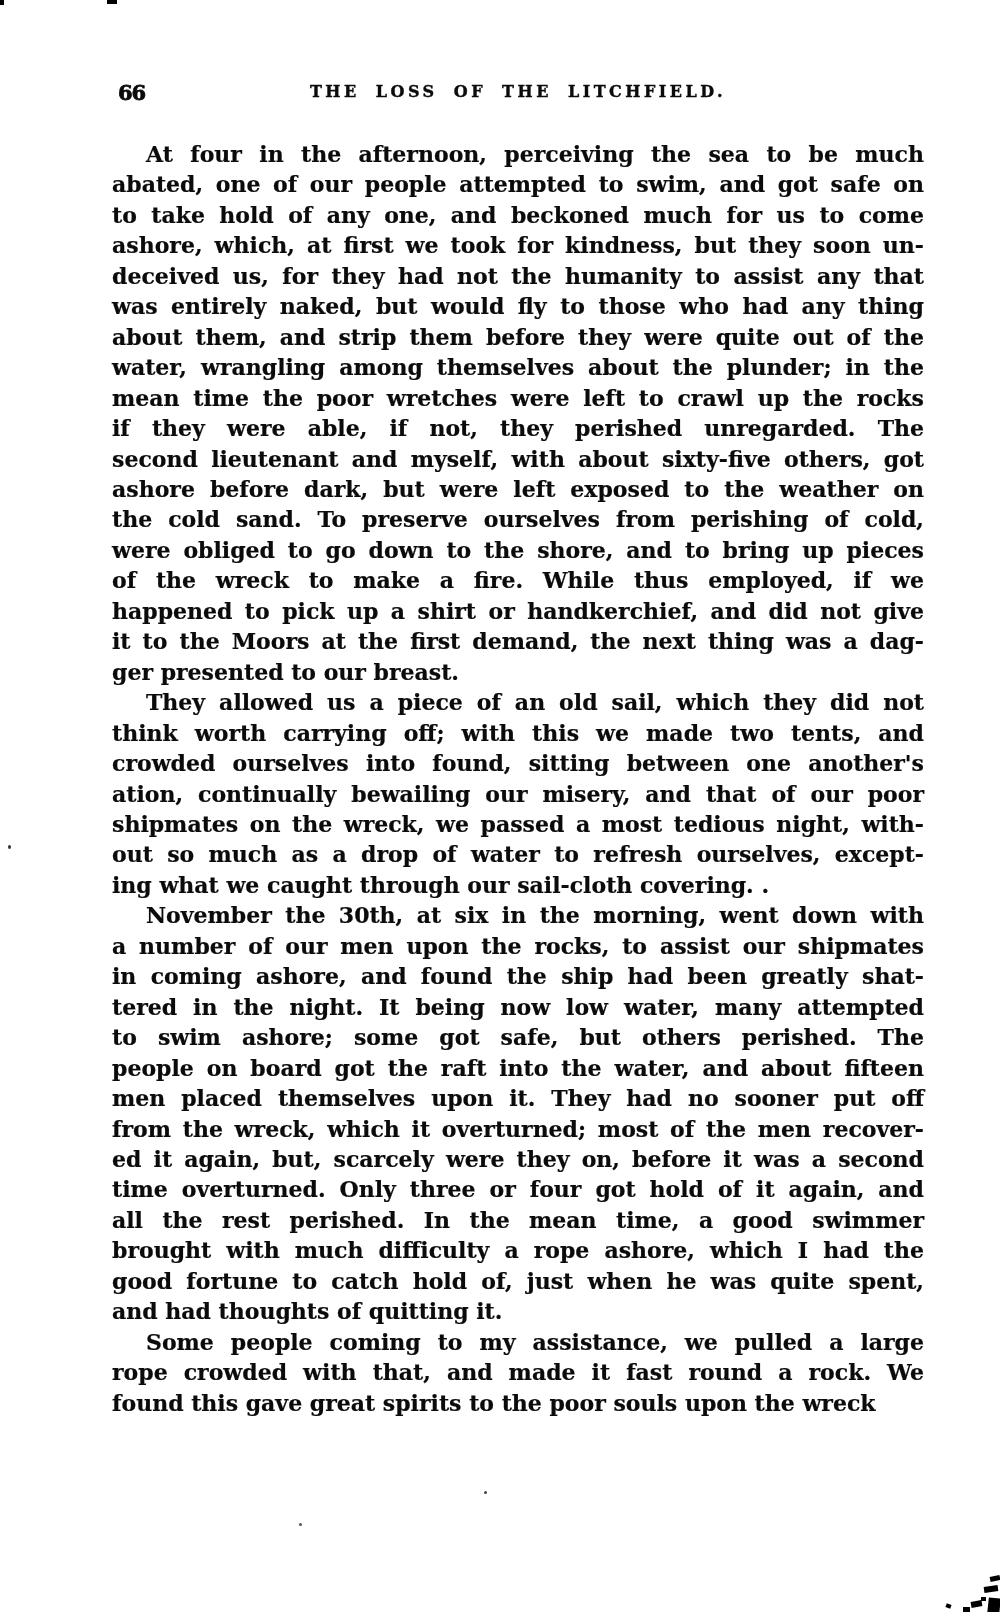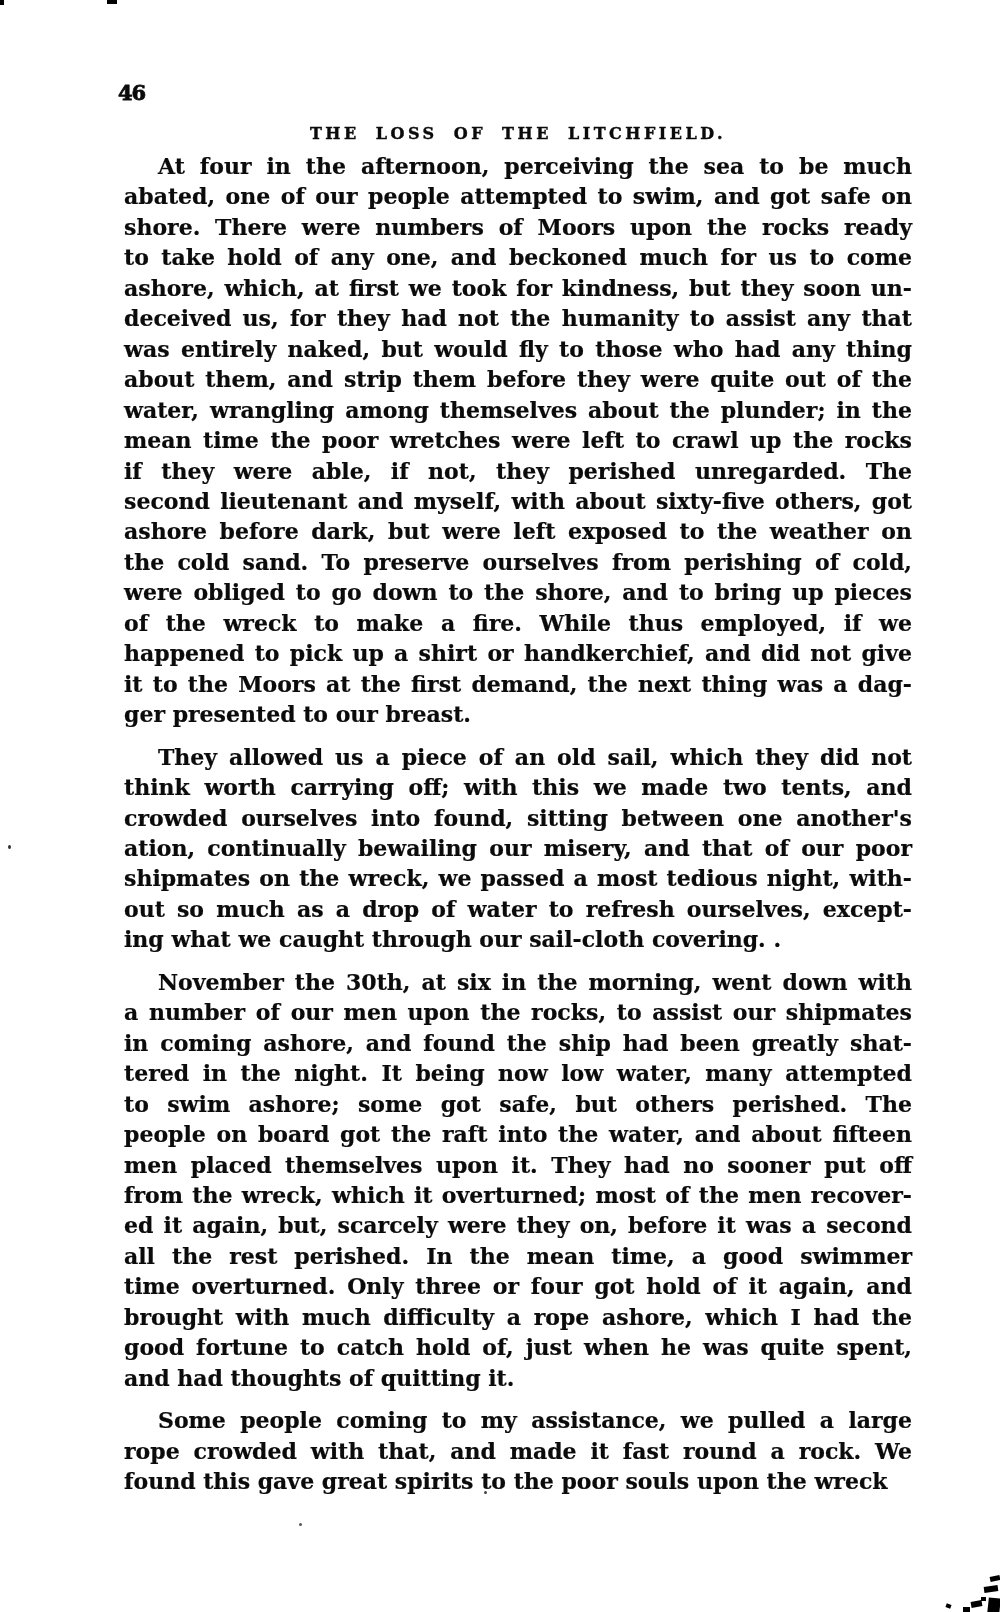--- a/index.html
+++ b/index.html
@@ -36,35 +36,34 @@
   .header-title {
     position: absolute;
     left: 0;
     top: 2px;
     width: 100%;
     text-align: center;
     font-size: 16px;
     font-weight: bold;
     letter-spacing: 3.5px;
     word-spacing: 7px;
-    margin-top: 42px;
     -webkit-text-stroke: 0.4px #0b0b0b;
   }
   
   .body-text {
     position: absolute;
     top: 139px;
     left: 112px;
     width: 812px;
     font-size: 22px;
     font-weight: bold;
     line-height: 30.45px;
     -webkit-text-stroke: 0.2px #0b0b0b;
   }
-  .para { margin: 12px; }
+  .para { margin: 0; }
   .line {
     text-align: justify;
     text-align-last: justify;
     white-space: normal;
   }
   .para .line:last-child { text-align-last: left; }
   .para .line:first-child { text-indent: 34px; }
   
   .speck {
     position: absolute;
@@ -83,29 +82,28 @@
   .sm5 { left: 963px; top: 1607px; width: 7px;  height: 5px; }
   .sm6 { left: 981px; top: 1597px; width: 5px;  height: 4px; }
   .sm7 { left: 946px; top: 1604px; width: 5px;  height: 4px; transform: rotate(20deg); }
 </style>
 </head>
 <body>
 
 <div class="scan-page">
 
   <div class="running-head">
-    <span class="page-number">46</span>
+    <span class="page-number">66</span>
     <div class="header-title">THE LOSS OF THE LITCHFIELD.</div>
   </div>
 
   <div class="body-text">
       <div class="para">
         <div class="line">At four in the afternoon, perceiving the sea to be much</div>
         <div class="line">abated, one of our people attempted to swim, and got safe on</div>
-        <div class="line">shore.  There were numbers of Moors upon the rocks ready</div>
         <div class="line">to take hold of any one, and beckoned much for us to come</div>
         <div class="line">ashore, which, at first we took for kindness, but they soon un-</div>
         <div class="line">deceived us, for they had not the humanity to assist any that</div>
         <div class="line">was entirely naked, but would fly to those who had any thing</div>
         <div class="line">about them, and strip them before they were quite out of the</div>
         <div class="line">water, wrangling among themselves about the plunder; in the</div>
         <div class="line">mean time the poor wretches were left to crawl up the rocks</div>
         <div class="line">if they were able, if not, they perished unregarded.  The</div>
         <div class="line">second lieutenant and myself, with about sixty-five others, got</div>
         <div class="line">ashore before dark, but were left exposed to the weather on</div>
@@ -128,22 +126,22 @@
       <div class="para">
         <div class="line">November the 30th, at six in the morning, went down with</div>
         <div class="line">a number of our men upon the rocks, to assist our shipmates</div>
         <div class="line">in coming ashore, and found the ship had been greatly shat-</div>
         <div class="line">tered in the night.  It being now low water, many attempted</div>
         <div class="line">to swim ashore; some got safe, but others perished.  The</div>
         <div class="line">people on board got the raft into the water, and about fifteen</div>
         <div class="line">men placed themselves upon it.  They had no sooner put off</div>
         <div class="line">from the wreck, which it overturned; most of the men recover-</div>
         <div class="line">ed it again, but, scarcely were they on, before it was a second</div>
+        <div class="line">time overturned.  Only three or four got hold of it again, and</div>
         <div class="line">all the rest perished.  In the mean time, a good swimmer</div>
-        <div class="line">time overturned.  Only three or four got hold of it again, and</div>
         <div class="line">brought with much difficulty a rope ashore, which I had the</div>
         <div class="line">good fortune to catch hold of, just when he was quite spent,</div>
         <div class="line">and had thoughts of quitting it.</div>
       </div>
       <div class="para">
         <div class="line">Some people coming to my assistance, we pulled a large</div>
         <div class="line">rope crowded with that, and made it fast round a rock.  We</div>
         <div class="line">found this gave great spirits to the poor souls upon the wreck</div>
       </div>
     </div>

